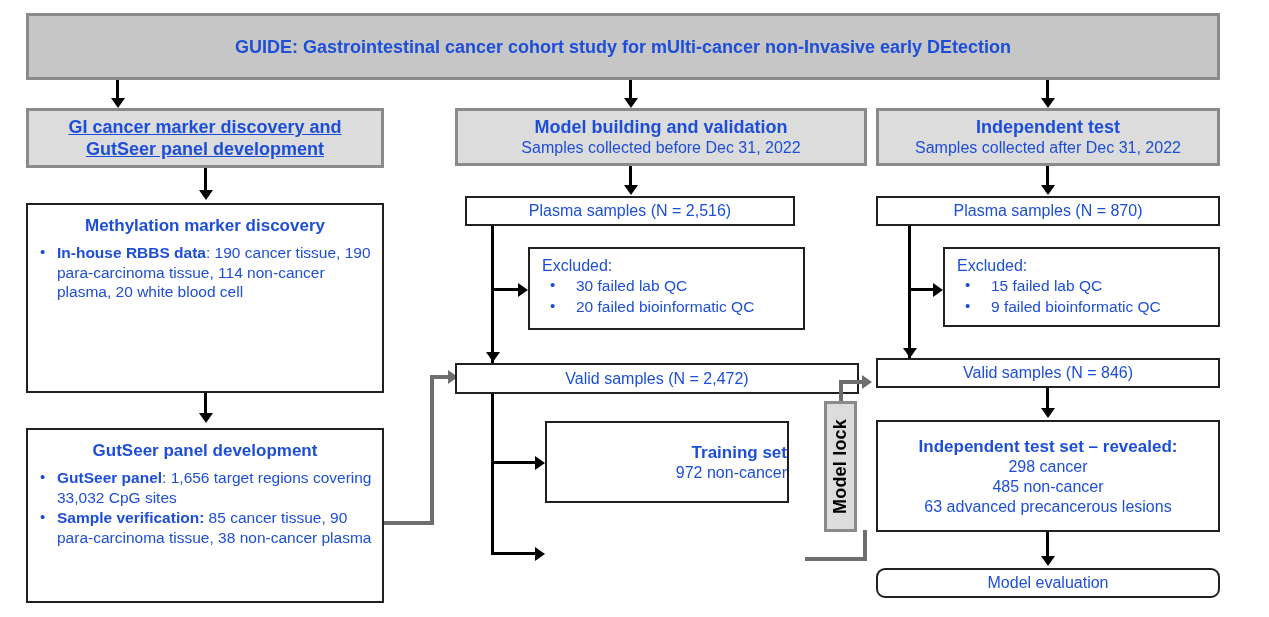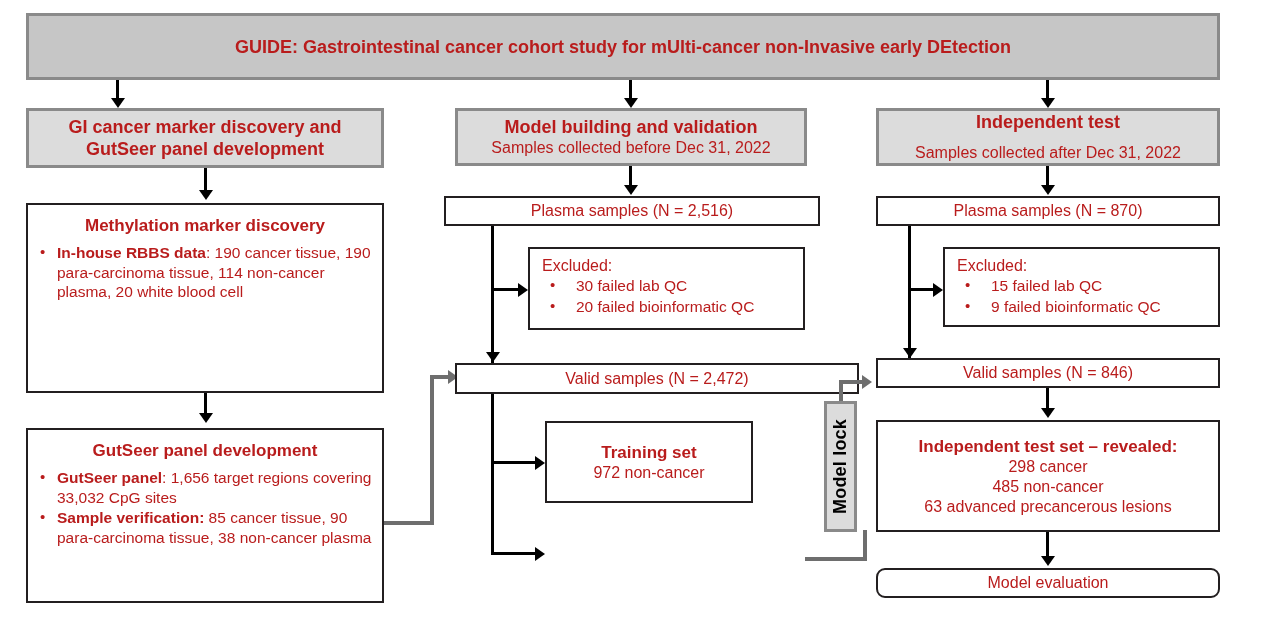--- a/index.html
+++ b/index.html
@@ -17,21 +17,21 @@
 
   
   .box{
     position:absolute;
     box-sizing:border-box;
     background:#ffffff;
     border:2.5px solid #231f20;
     display:flex;
     flex-direction:column;
     justify-content:center;
-    color:#b91c1c;
+    color:#1d4ed8;
   }
   .box.gray{
     background:#c6c6c6;
     border:3px solid #8a8a8a;
   }
   .box.graylight{
     background:#dcdcdc;
     border:3px solid #8a8a8a;
   }
   .ctr{text-align:center;}
@@ -122,21 +122,21 @@
 
   <div class="vline" style="left:116px;top:80px;height:20px;"></div>
   <div class="arrow-d" style="left:111px;top:98px;"></div>
 
   <div class="vline" style="left:629px;top:80px;height:20px;"></div>
   <div class="arrow-d" style="left:624px;top:98px;"></div>
 
   <div class="vline" style="left:1046px;top:80px;height:20px;"></div>
   <div class="arrow-d" style="left:1041px;top:98px;"></div>
 
-  <div class="box graylight ctr" style="left:26px;top:108px;width:358px;height:60px;">
+  <div class="box graylight ctr" style="left:26px;top:108px;width:358px;height:60px;text-decoration:underline;">
     <div class="bold t18">GI cancer marker discovery and</div>
     <div class="bold t18">GutSeer panel development</div>
   </div>
 
   <div class="vline" style="left:204px;top:168px;height:24px;"></div>
   <div class="arrow-d" style="left:199px;top:190px;"></div>
 
   <div class="box" style="left:26px;top:203px;width:358px;height:190px;justify-content:flex-start;padding:10px 8px 16px 8px;">
     <div class="bold t17 ctr" style="margin-bottom:7px;">Methylation marker discovery</div>
     <ul class="blist">
@@ -159,29 +159,29 @@
         <span class="bold">Sample verification:</span><span> 85 cancer tissue, 90 para-carcinoma tissue, 38 non-cancer plasma</span>
       </li>
     </ul>
   </div>
 
   <div class="ghline" style="left:384px;top:521px;width:50px;"></div>
   <div class="gvline" style="left:430px;top:375px;height:150px;"></div>
   <div class="ghline" style="left:430px;top:375px;width:22px;"></div>
   <div class="arrow-r-gray" style="left:448px;top:370px;"></div>
 
-  <div class="box graylight ctr" style="left:455px;top:108px;width:352px;height:58px;">
+  <div class="box graylight ctr" style="left:455px;top:108px;width:412px;height:58px;">
     <div class="bold t18">Model building and validation</div>
     <div class="t16">Samples collected before Dec 31, 2022</div>
   </div>
 
   <div class="vline" style="left:629px;top:166px;height:20px;"></div>
   <div class="arrow-d" style="left:624px;top:185px;"></div>
 
-  <div class="box ctr" style="left:444px;top:196px;width:376px;height:30px;">
+  <div class="box ctr" style="left:465px;top:196px;width:330px;height:30px;">
     <div class="t16">Plasma samples (N = 2,516)</div>
   </div>
 
   <div class="vline" style="left:491px;top:226px;height:137px;"></div>
   <div class="hline" style="left:491px;top:288px;width:32px;"></div>
   <div class="arrow-r" style="left:518px;top:283px;"></div>
 
   <div class="box" style="left:528px;top:247px;width:277px;height:83px;justify-content:flex-start;padding:7px 6px;">
     <div class="t16" style="padding-left:6px;">Excluded:</div>
     <ul class="blist excl-list">
@@ -195,37 +195,37 @@
   <div class="box ctr" style="left:455px;top:363px;width:404px;height:31px;">
     <div class="t16">Valid samples (N = 2,472)</div>
   </div>
 
   <div class="vline" style="left:491px;top:394px;height:161px;"></div>
   <div class="hline" style="left:491px;top:461px;width:49px;"></div>
   <div class="arrow-r" style="left:535px;top:456px;"></div>
   <div class="hline" style="left:491px;top:552px;width:49px;"></div>
   <div class="arrow-r" style="left:535px;top:547px;"></div>
 
-  <div class="box ctr" style="left:545px;top:421px;width:208px;height:82px;">
+  <div class="box ctr" style="left:545px;top:421px;width:244px;height:82px;align-items:flex-end;">
     <div class="bold t17">Training set</div>
     <div class="t16">972 non-cancer</div>
   </div>
 
 
   <div class="ghline" style="left:805px;top:557px;width:62px;"></div>
   <div class="gvline" style="left:863px;top:530px;height:31px;"></div>
   <div class="gvline" style="left:839px;top:380px;height:24px;"></div>
   <div class="ghline" style="left:839px;top:380px;width:27px;"></div>
   <div class="arrow-r-gray" style="left:862px;top:375px;"></div>
 
   <div id="model-lock" style="left:824px;top:401px;width:33px;height:131px;">
     <div class="rot">Model lock</div>
   </div>
 
-  <div class="box graylight ctr" style="left:876px;top:108px;width:344px;height:58px;justify-content:space-between;">
+  <div class="box graylight ctr" style="left:876px;top:108px;width:344px;height:58px;">
     <div class="bold t18">Independent test</div>
     <div class="t16">Samples collected after Dec 31, 2022</div>
   </div>
 
   <div class="vline" style="left:1046px;top:166px;height:20px;"></div>
   <div class="arrow-d" style="left:1041px;top:185px;"></div>
 
   <div class="box ctr" style="left:876px;top:196px;width:344px;height:30px;">
     <div class="t16">Plasma samples (N = 870)</div>
   </div>

